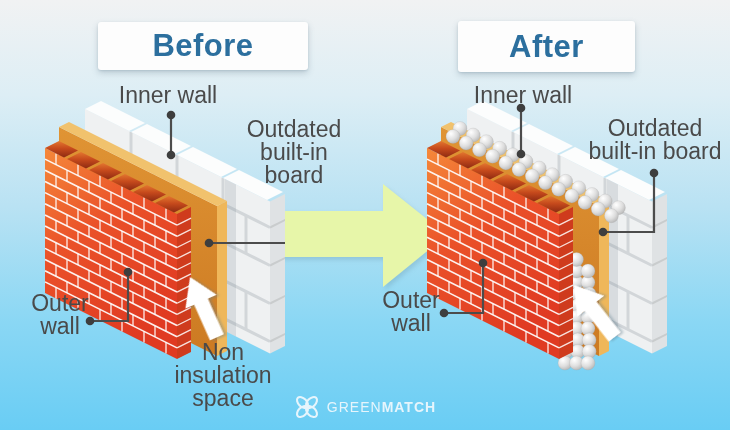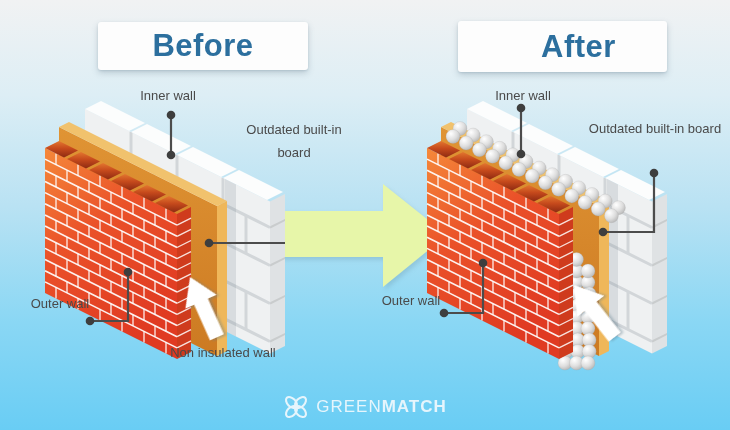--- a/index.html
+++ b/index.html
@@ -11,30 +11,30 @@
   .panel{position:absolute; top:0; width:365px; height:430px; z-index:2;}
   .panel-before{left:0;}
   .panel-after{left:365px;}
   .title-box{
     position:absolute; background:#fdfdfd; border-radius:3px;
     box-shadow:0 3px 6px rgba(70,100,120,.25), 0 1px 2px rgba(70,100,120,.15);
     display:flex; align-items:center; justify-content:center;
     font-weight:bold; font-size:31px; color:#2c6f9e; letter-spacing:.5px;
   }
   .lbl{
-    position:absolute; color:#4a4a4a; font-size:13px; line-height:23px;
+    position:absolute; color:#4a4a4a; font-size:23px; line-height:23px;
     text-align:center;
   }
   .wall-svg{position:absolute; left:0; top:0;}
   .big-arrow-svg{position:absolute; left:250px; top:178px; z-index:1;}
   .logo{
     position:absolute; left:0; right:0; bottom:10px; z-index:3;
     display:flex; align-items:center; justify-content:center; gap:7px;
   }
-  .logo-text{font-size:17px; letter-spacing:1px; color:#e6f5fc; font-weight:400;}
+  .logo-text{font-size:14px; letter-spacing:1px; color:#e6f5fc; font-weight:400;}
   .logo-text .bold{font-weight:700;}
 </style>
 </head>
 <body>
 
 <div class="stage">
 
   <svg class="big-arrow-svg" width="210" height="115" viewBox="0 0 210 115">
     <polygon points="18,33 133,33 133,6 197,57 133,109 133,79 18,79" fill="#e7f6a9" style="filter:drop-shadow(2px 3px 2px rgba(90,130,150,.25));"></polygon>
   </svg>
@@ -224,25 +224,25 @@
           <circle cx="272" cy="97" r="4.3" fill="#3e3e3e"></circle>
           <circle cx="184" cy="158" r="4.3" fill="#3e3e3e"></circle>
           <polyline points="65,236 103,236 103,187" fill="none" stroke="#4c4c4c" stroke-width="2.2"></polyline>
           <circle cx="65" cy="236" r="4.3" fill="#3e3e3e"></circle>
           <circle cx="103" cy="187" r="4.3" fill="#3e3e3e"></circle>
         </g>
       </svg>
     <div class="lbl" style="left:118px; top:84px; width:100px;">Inner wall</div>
     <div class="lbl" style="left:228px; top:118px; width:132px;">Outdated built-in board</div>
     <div class="lbl" style="left:28px; top:292px; width:64px;">Outer wall</div>
-    <div class="lbl" style="left:161px; top:341px; width:124px;">Non insulated wall</div>
+    <div class="lbl" style="left:161px; top:341px; width:124px;">Non insulation space</div>
   </div>
 
   <div class="panel panel-after">
-    <div class="title-box" style="left:93px; top:21px; width:177px; height:51px;padding-left:32px;">
+    <div class="title-box" style="left:93px; top:21px; width:177px; height:51px;">
       <span>After</span>
     </div>
     <svg id="wall-after" class="wall-svg" style="left:42px; top:85px;" width="260" height="300" viewBox="0 0 260 300">
         <defs>
           <linearGradient id="wall-after-brick" x1="0" y1="0" x2="0.45" y2="1">
             <stop offset="0%" stop-color="#f5893a"></stop>
             <stop offset="45%" stop-color="#ea5129"></stop>
             <stop offset="100%" stop-color="#e03a22"></stop>
           </linearGradient>
           <linearGradient id="wall-after-board" x1="0" y1="0" x2="0" y2="1">

